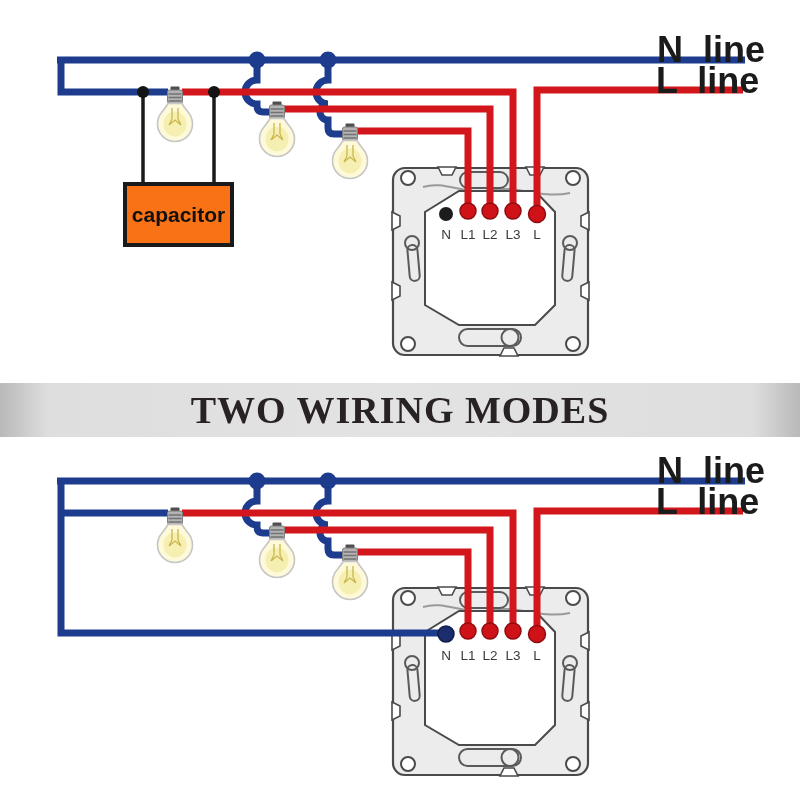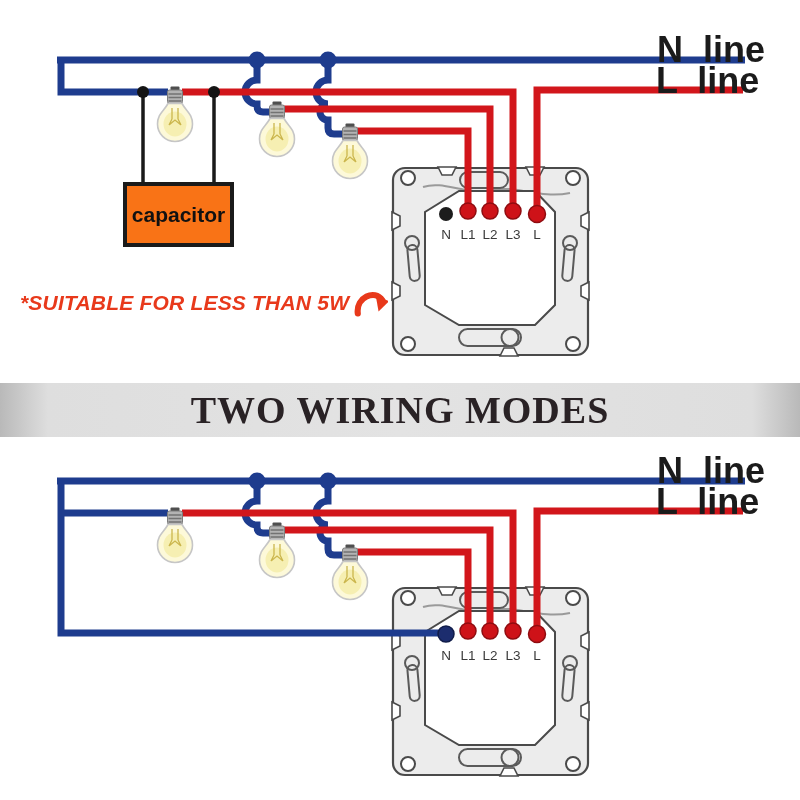--- a/index.html
+++ b/index.html
@@ -146,27 +146,20 @@
   </div>
 
   <div class="line-label" style="left:657px;top:29px;">N  line</div>
   <div class="line-label" style="left:656px;top:60px;">L  line</div>
   <div class="term-label" style="left:446px;top:227px;">N</div>
   <div class="term-label" style="left:468px;top:227px;">L1</div>
   <div class="term-label" style="left:490px;top:227px;">L2</div>
   <div class="term-label" style="left:513px;top:227px;">L3</div>
   <div class="term-label" style="left:537px;top:227px;">L</div>
 
-  <div class="note" style="left:20px;top:284px;">
-    <span>*SUITABLE FOR LESS THAN 5W</span>
-    <svg class="arrow" width="34" height="34" viewBox="0 0 36 36">
-      <path d="M4,27 C2,10 22,1 30,13" stroke="#e8391b" stroke-width="6.5" fill="none" stroke-linecap="round"></path>
-      <path d="M23,8 L37,14 L26,25 Z" fill="#e8391b"></path>
-    </svg>
-  </div>
 
   <div class="line-label" style="left:657px;top:450px;">N  line</div>
   <div class="line-label" style="left:656px;top:481px;">L  line</div>
   <div class="term-label" style="left:446px;top:648px;">N</div>
   <div class="term-label" style="left:468px;top:648px;">L1</div>
   <div class="term-label" style="left:490px;top:648px;">L2</div>
   <div class="term-label" style="left:513px;top:648px;">L3</div>
   <div class="term-label" style="left:537px;top:648px;">L</div>
 
 

